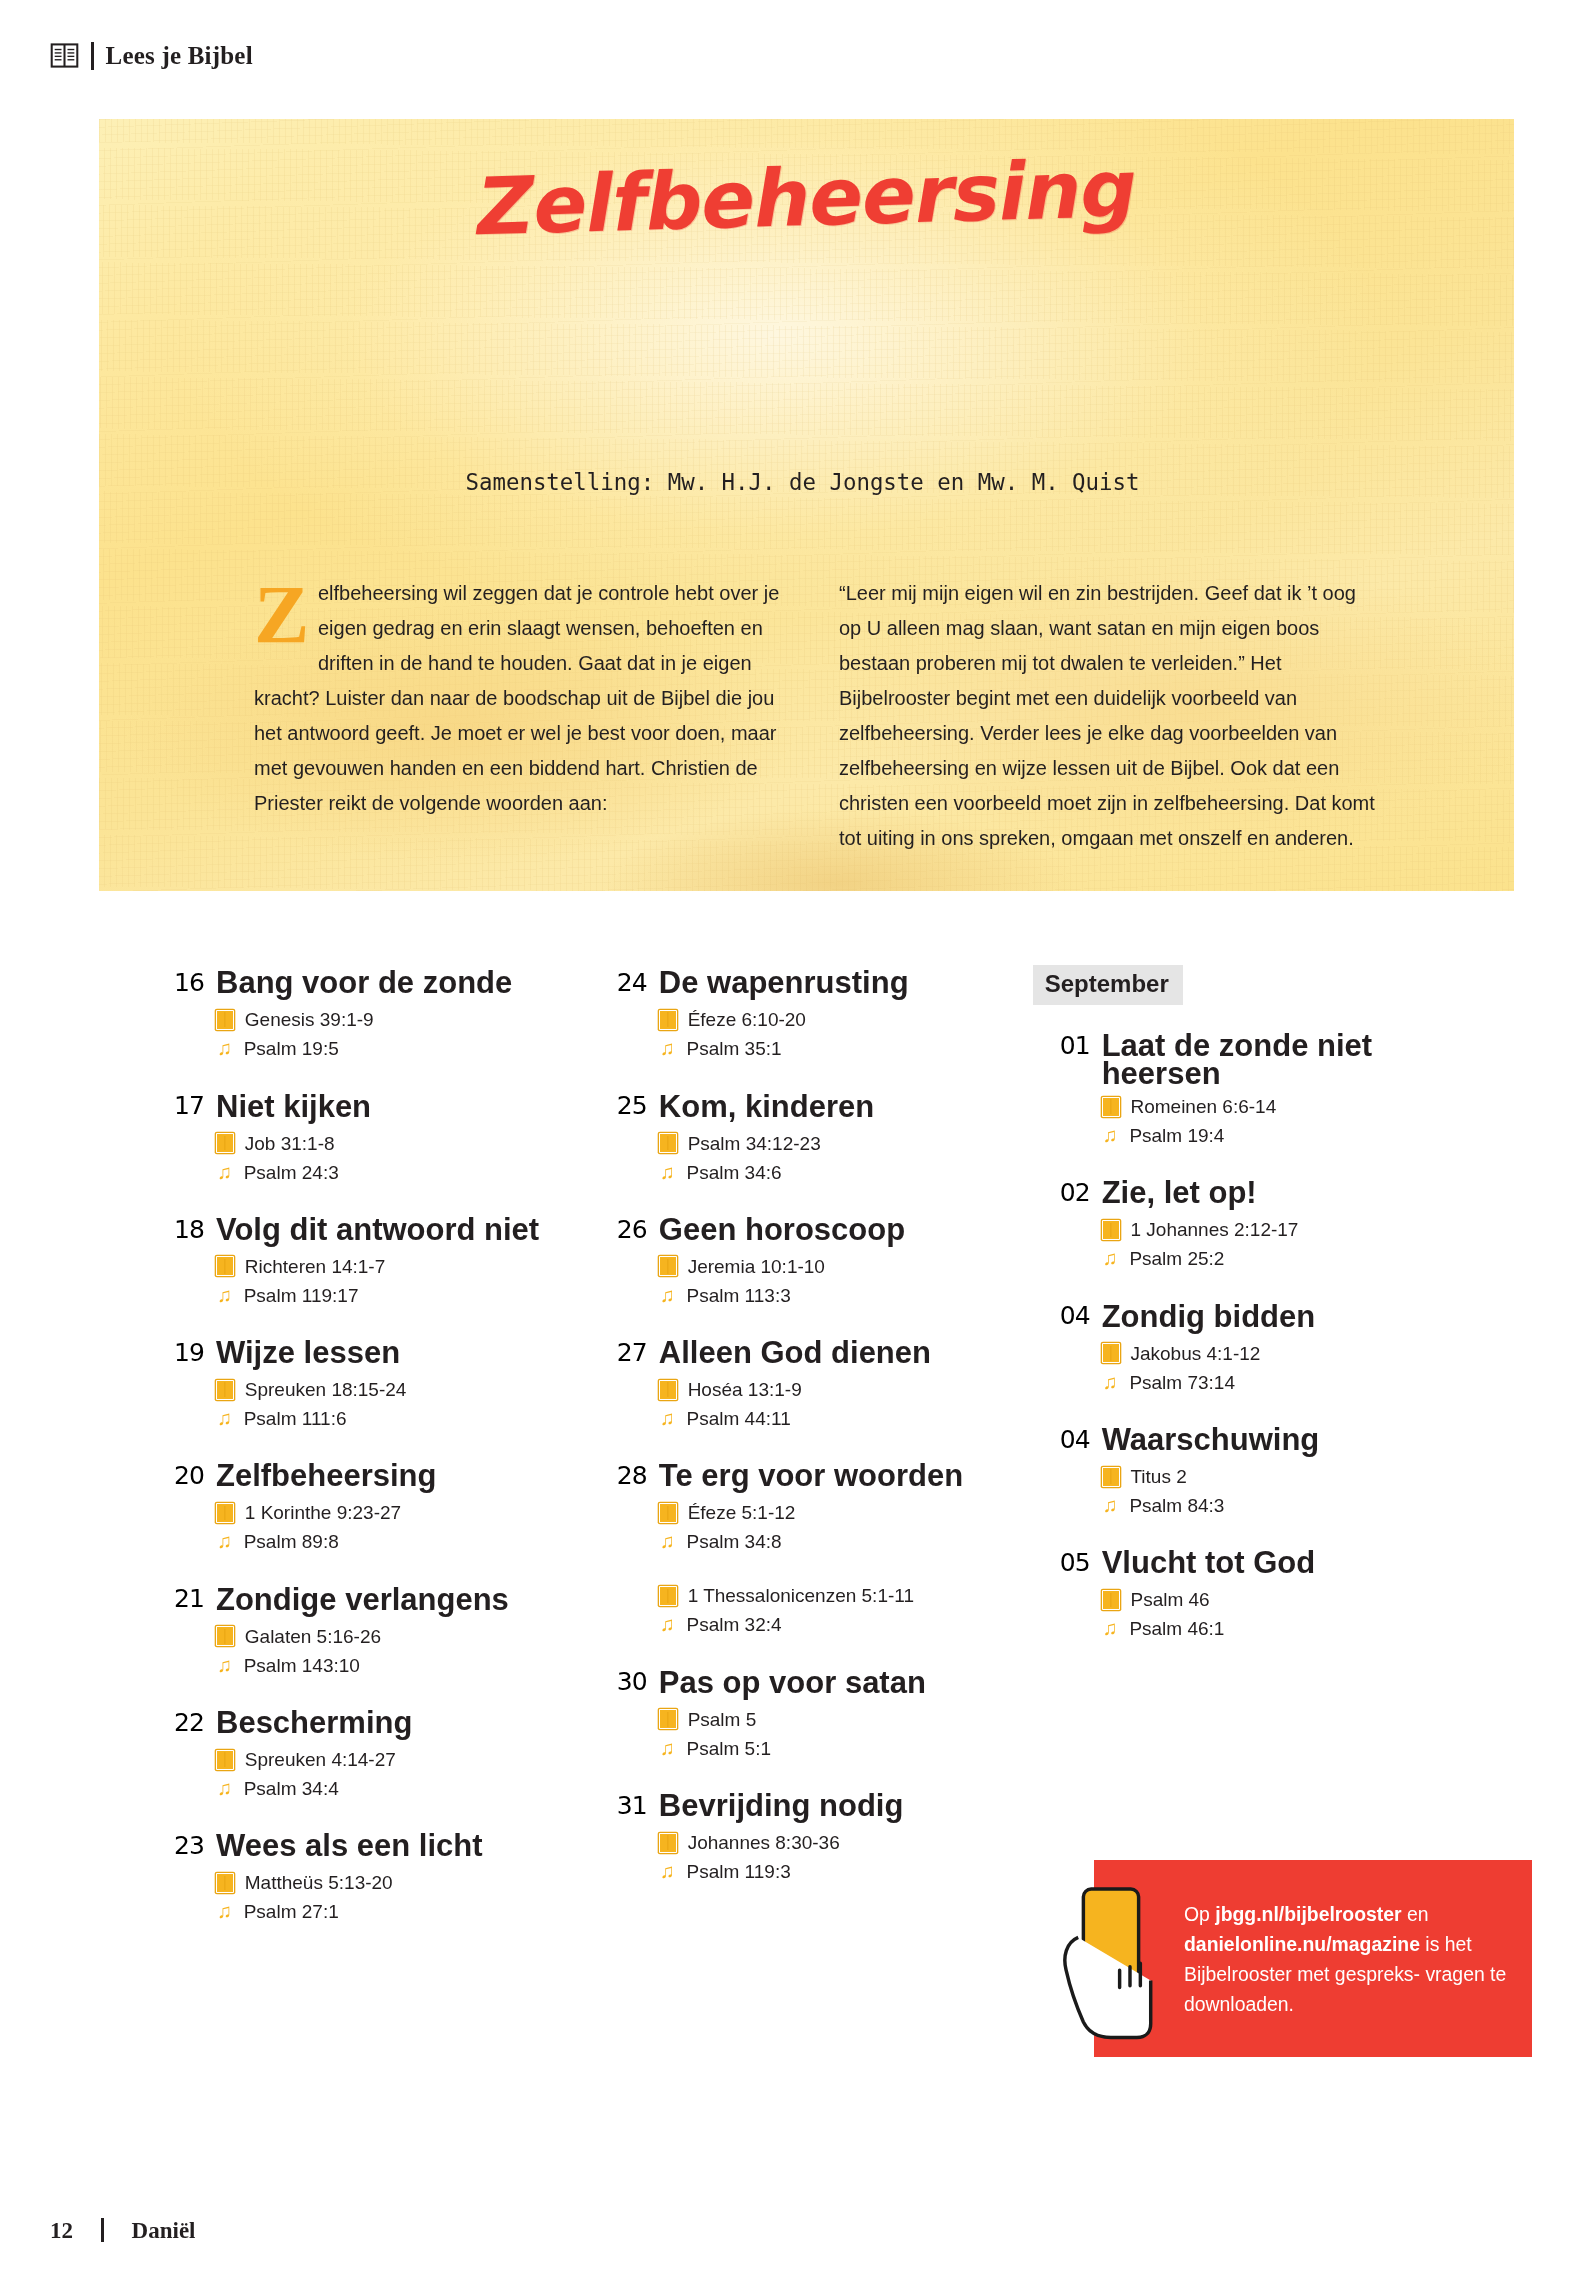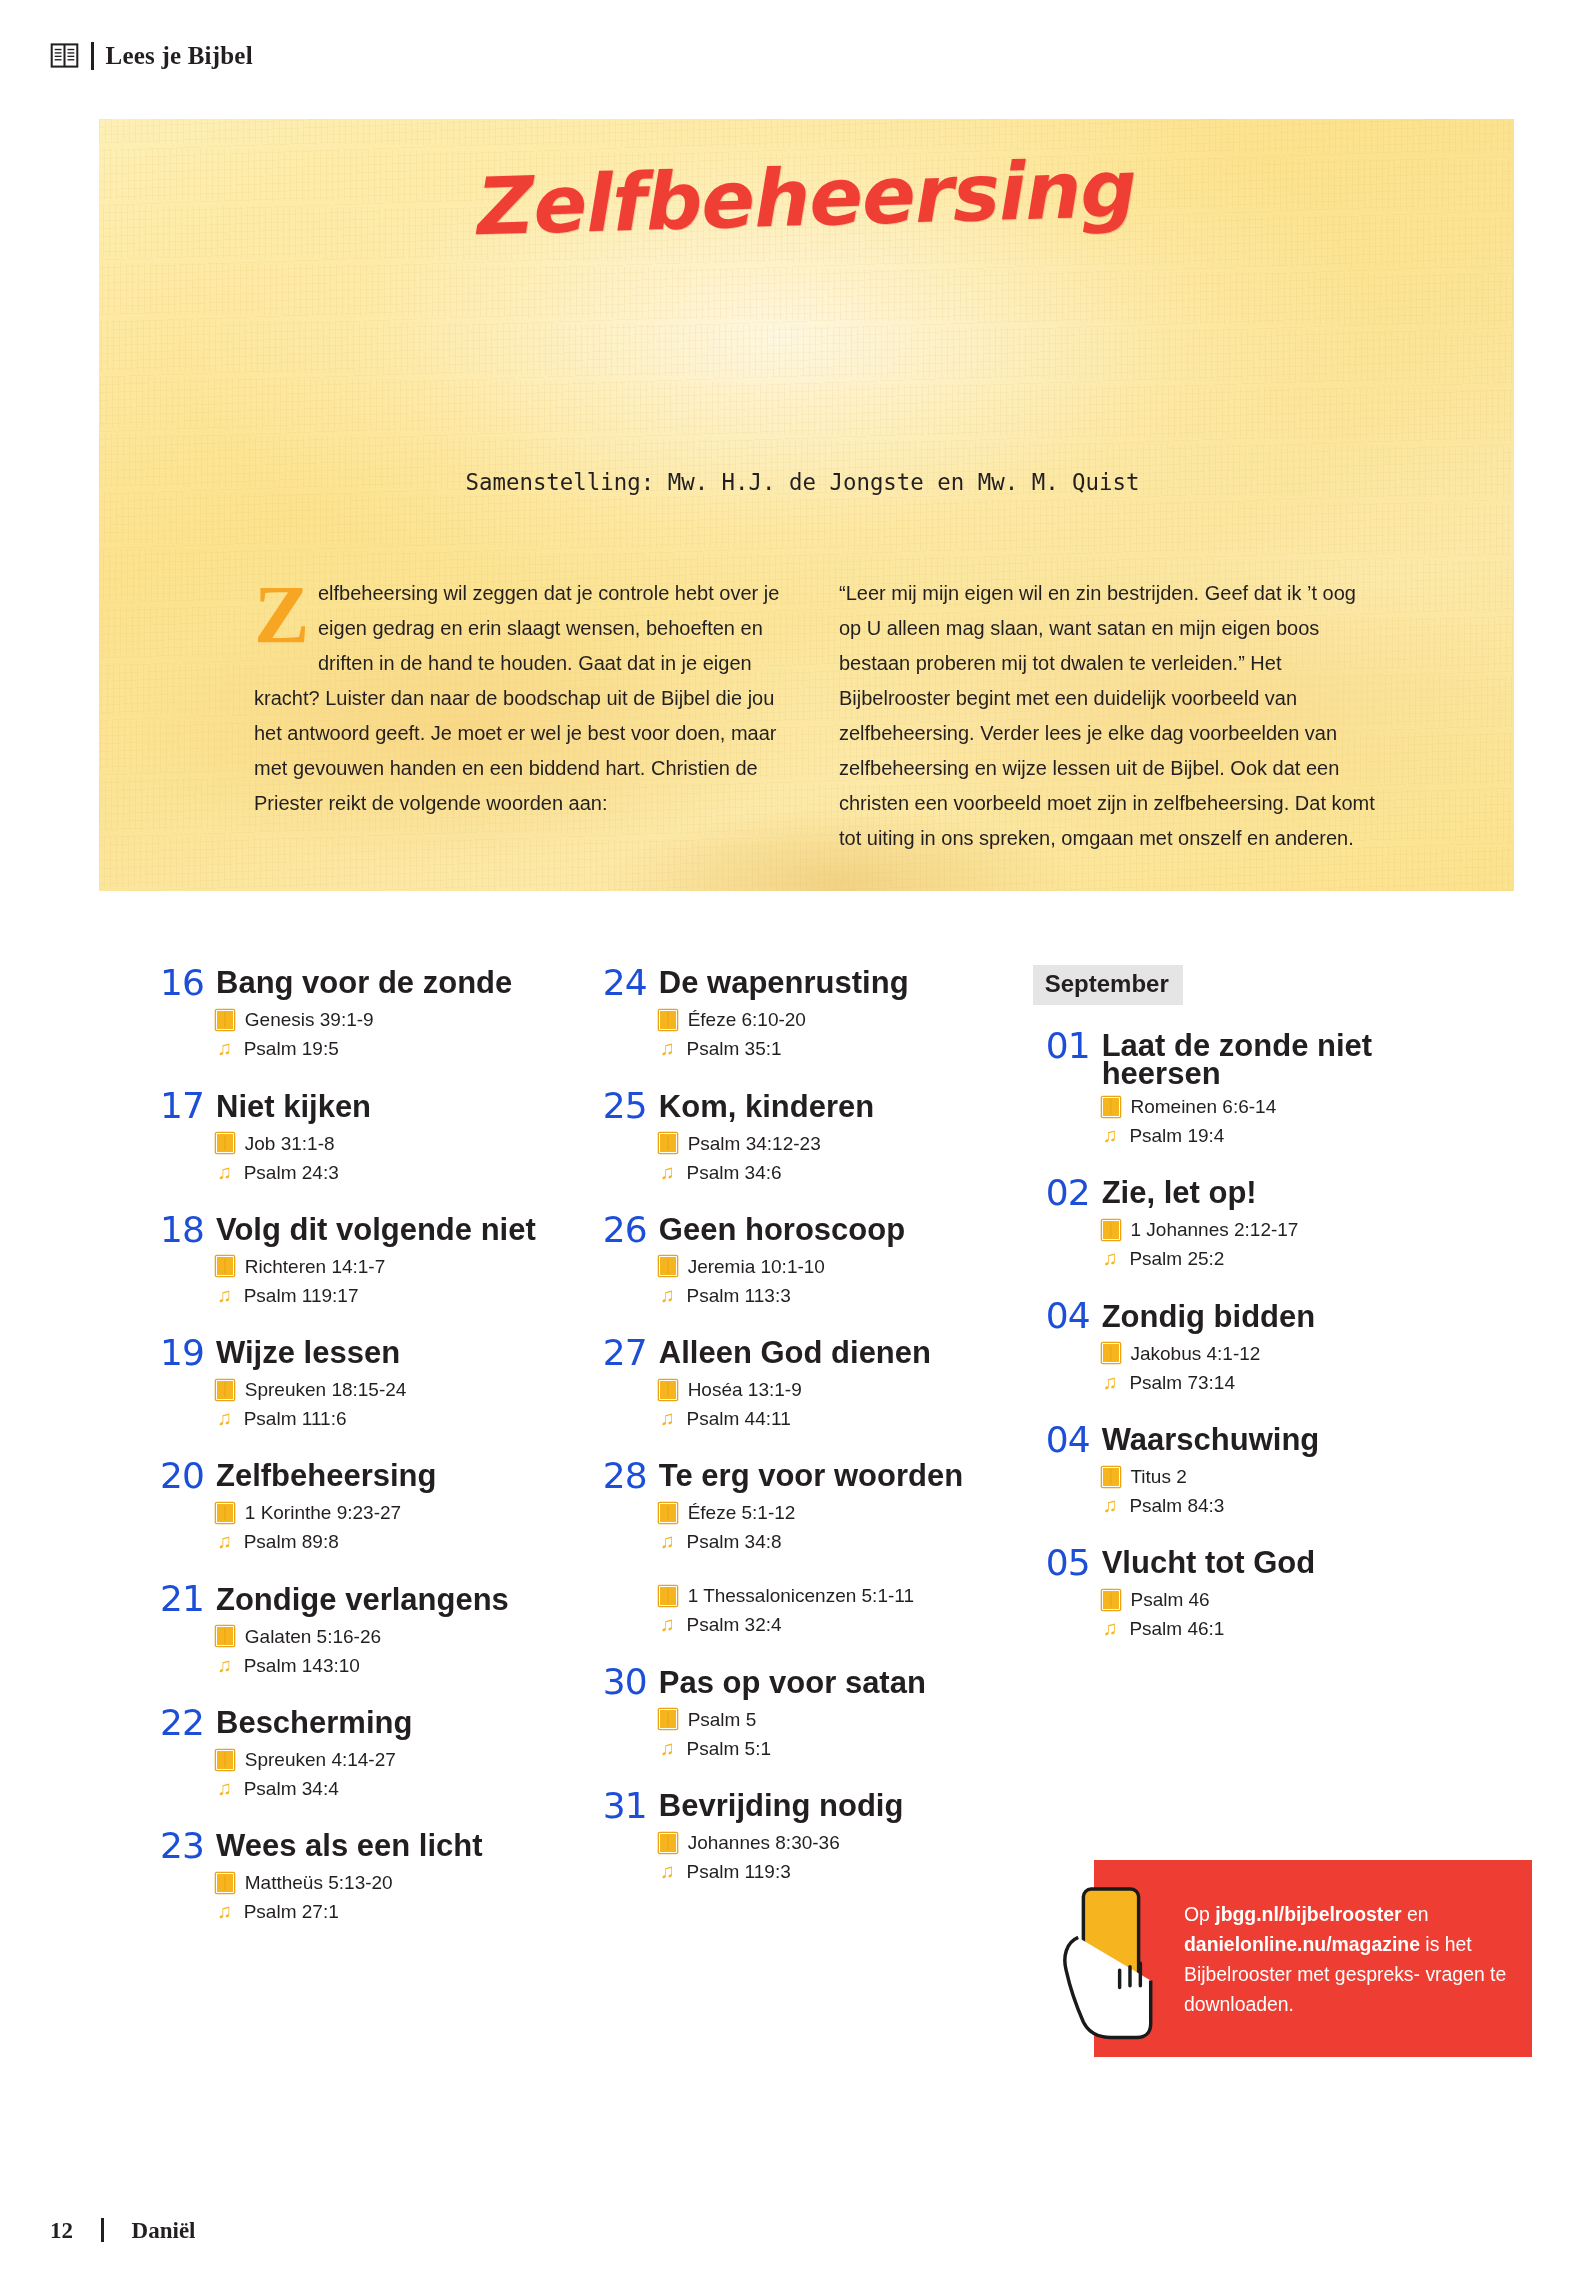--- a/index.html
+++ b/index.html
@@ -149,23 +149,23 @@
   .plan-col.col3 { width: 449px; }
 
   .entry { margin-bottom: 25px; }
   .entry-head {
     display: flex;
     align-items: flex-start;
     gap: 12px;
   }
   .entry-day {
     font-family: "DejaVu Sans", sans-serif;
-    font-size: 36px;
+    font-size: 25px;
     line-height: 36px;
-    color: #1d4ed8;
+    color: #000000;
     width: 57px;
     flex: none;
     text-align: right;
     letter-spacing: -0.9px;
   }
   .entry-title {
     font-weight: bold;
     font-size: 31px;
     line-height: 28px;
     color: #231f20;
@@ -342,21 +342,21 @@
           </div>
         <div class="ref-line">
             <span class="icon-note">♫</span>
             <span>Psalm 24:3</span>
           </div>
       </div>
     </div>
     <div class="entry">
       <div class="entry-head">
         <div class="entry-day">18</div>
-        <div class="entry-title">Volg dit volgende niet</div>
+        <div class="entry-title">Volg dit antwoord niet</div>
       </div>
       <div class="refs">
         <div class="ref-line">
             <span class="icon-book"></span>
             <span>Richteren 14:1-7</span>
           </div>
         <div class="ref-line">
             <span class="icon-note">♫</span>
             <span>Psalm 119:17</span>
           </div>

